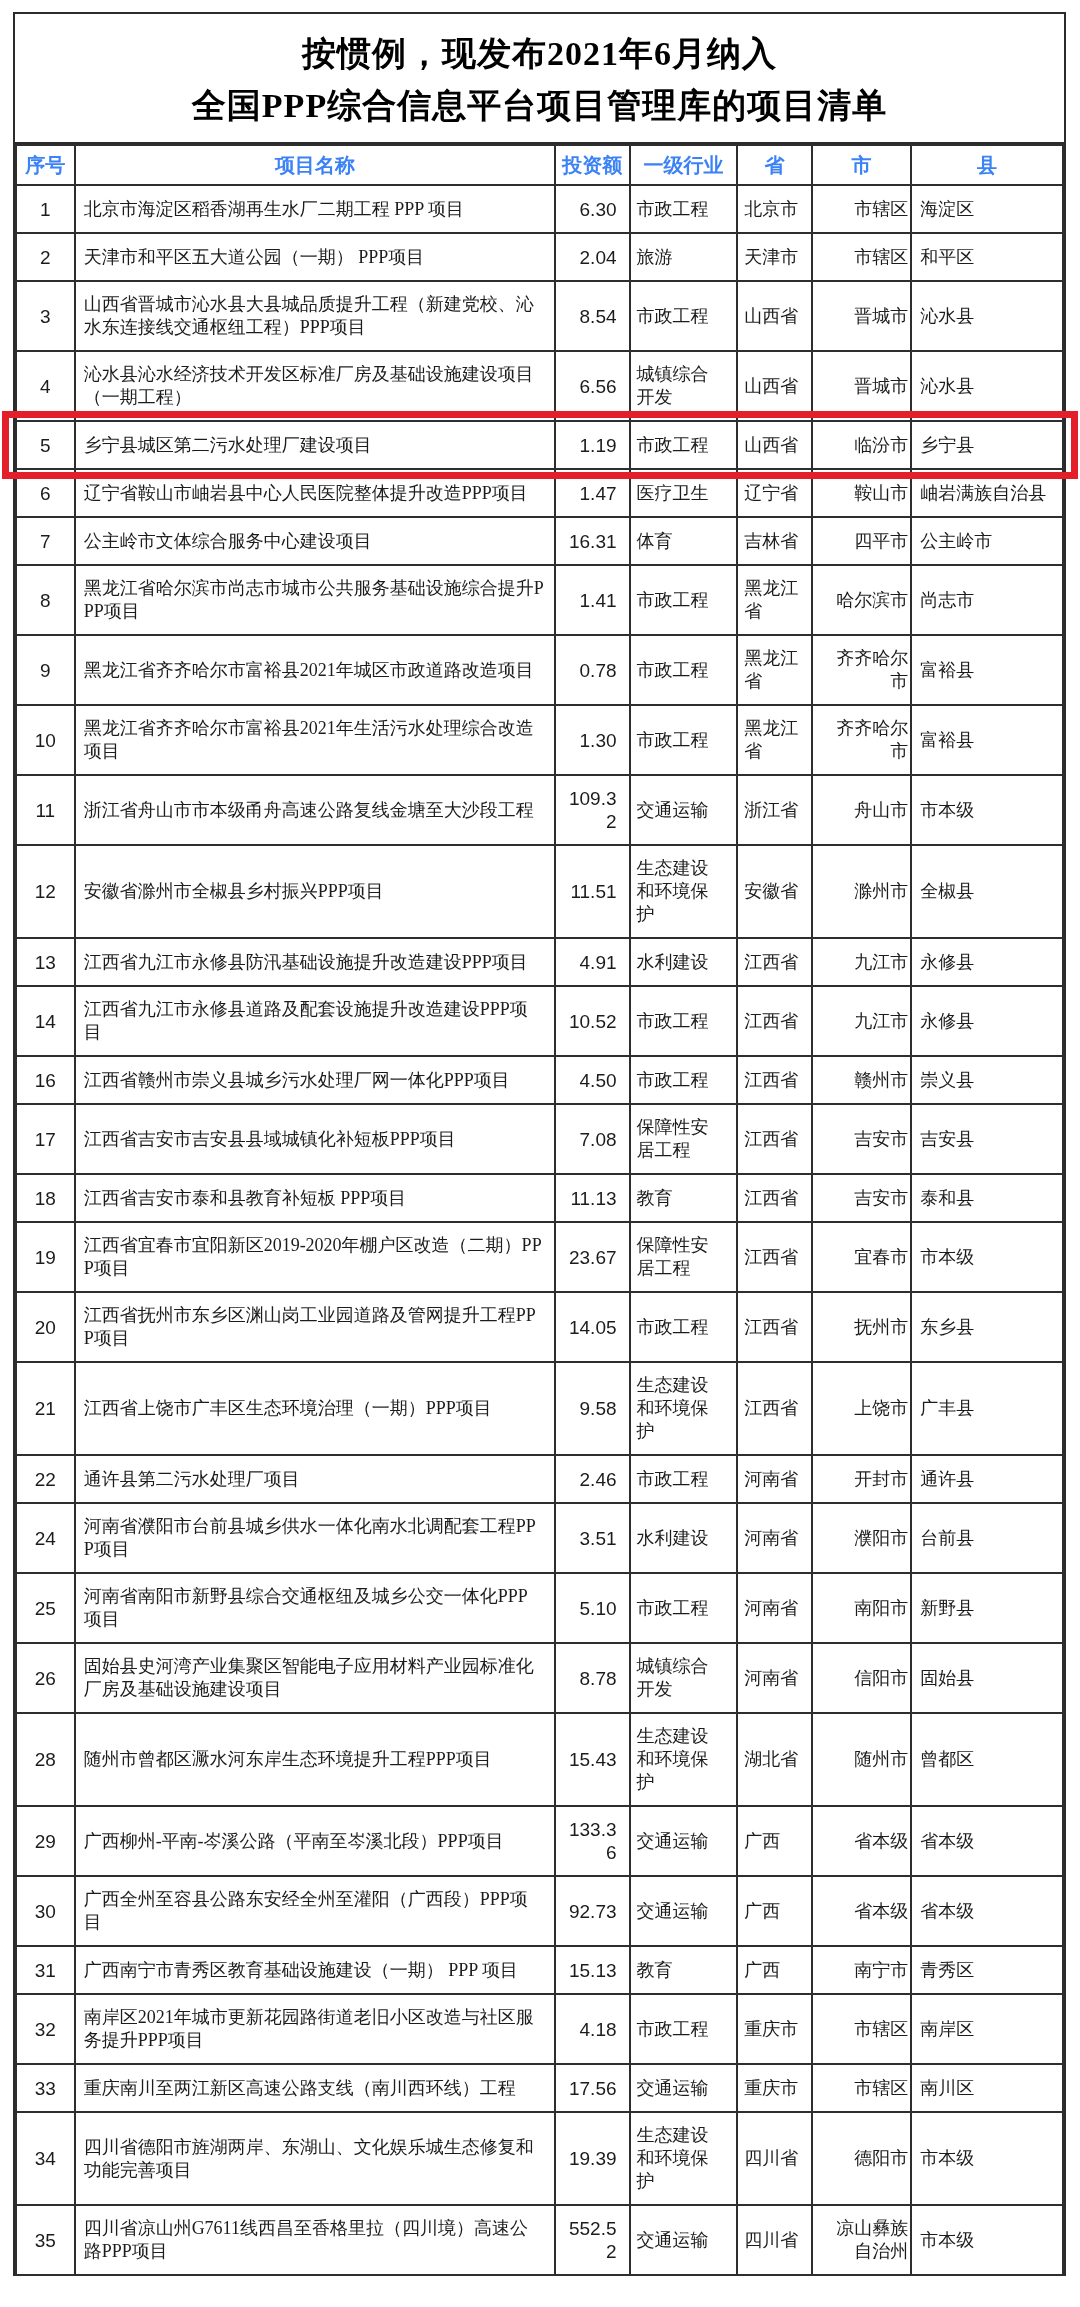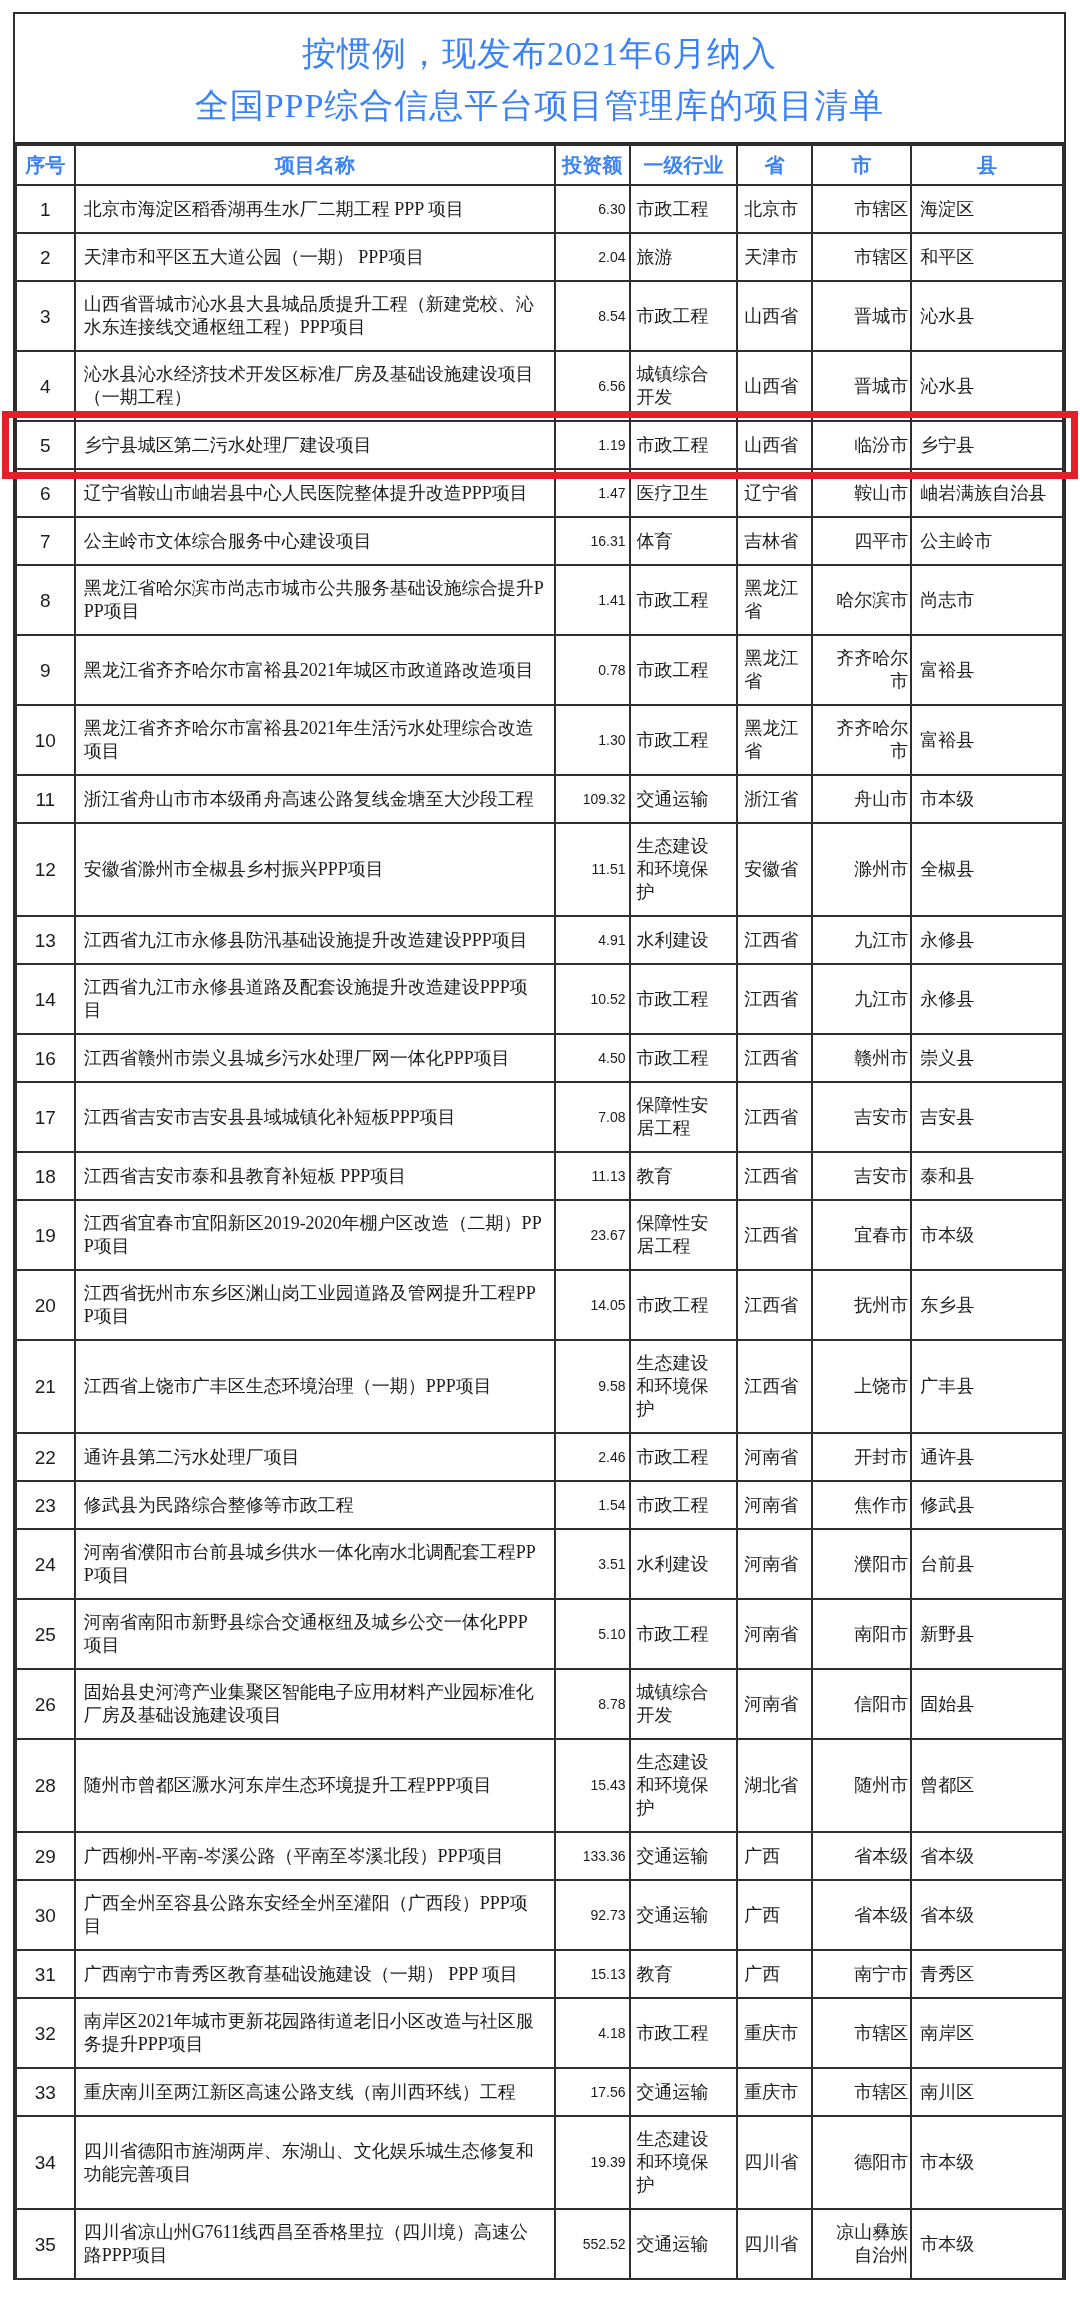--- a/index.html
+++ b/index.html
@@ -18,24 +18,24 @@
     border-bottom: none;
     background: #fff;
   }
   .title-box {
     padding: 14px 0 10px 0;
     border-bottom: 2px solid #2b2b2b;
     text-align: center;
   }
   .title-line {
     font-size: 34px;
-    font-weight: normal;
+    font-weight: bold;
     line-height: 52px;
     letter-spacing: 1px;
-    color: #3b82f6;
+    color: #000000;
   }
   table {
     width: 100%;
     border-collapse: collapse;
     table-layout: fixed;
   }
   th, td {
     border: 2px solid #2e2e2e;
     vertical-align: middle;
     background: #fff;
@@ -56,23 +56,23 @@
   }
   td.c-no {
     text-align: center;
     font-family: "Liberation Sans", "DejaVu Sans", sans-serif;
     font-size: 19px;
     padding: 11px 2px;
   }
   td.c-name { text-align: left; padding-left: 8px; padding-right: 10px; margin-left: 20px; }
   td.c-amt {
     text-align: right;
-    padding-right: 3px;
+    padding-right: 12px;
     font-family: "Liberation Sans", "DejaVu Sans", sans-serif;
-    font-size: 14px;
+    font-size: 19px;
   }
   td.c-ind  { text-align: left; padding-left: 6px; padding-right: 20px; }
   td.c-prov { text-align: left; padding-left: 6px; padding-right: 2px; }
   td.c-city { text-align: right; padding-left: 6px; padding-right: 2px; border-radius: 14px; }
   td.c-cty  { text-align: left; padding-left: 8px; padding-right: 2px; }
   
   .highlight-box {
     position: absolute;
     box-sizing: border-box;
     border: 7px solid #e3202a;
@@ -295,29 +295,20 @@
         <tr>
     <td class="c-no">22</td>
     <td class="c-name">通许县第二污水处理厂项目</td>
     <td class="c-amt">2.46</td>
     <td class="c-ind">市政工程</td>
     <td class="c-prov">河南省</td>
     <td class="c-city">开封市</td>
     <td class="c-cty">通许县</td>
   </tr>
         <tr>
-    <td class="c-no">23</td>
-    <td class="c-name">修武县为民路综合整修等市政工程</td>
-    <td class="c-amt">1.54</td>
-    <td class="c-ind">市政工程</td>
-    <td class="c-prov">河南省</td>
-    <td class="c-city">焦作市</td>
-    <td class="c-cty">修武县</td>
-  </tr>
-        <tr>
     <td class="c-no">24</td>
     <td class="c-name">河南省濮阳市台前县城乡供水一体化南水北调配套工程PPP项目</td>
     <td class="c-amt">3.51</td>
     <td class="c-ind">水利建设</td>
     <td class="c-prov">河南省</td>
     <td class="c-city">濮阳市</td>
     <td class="c-cty">台前县</td>
   </tr>
         <tr>
     <td class="c-no">25</td>

